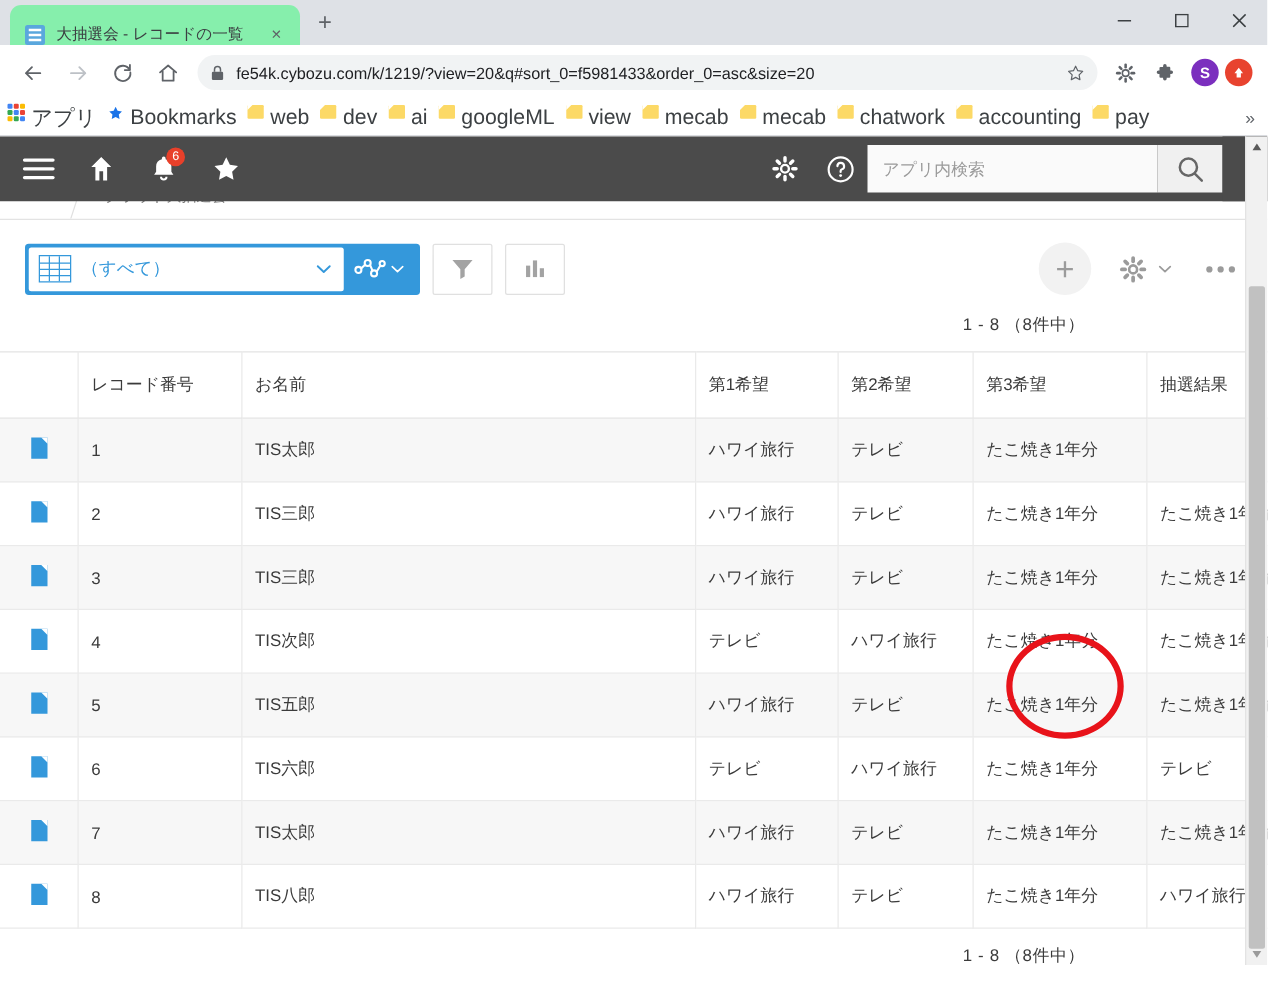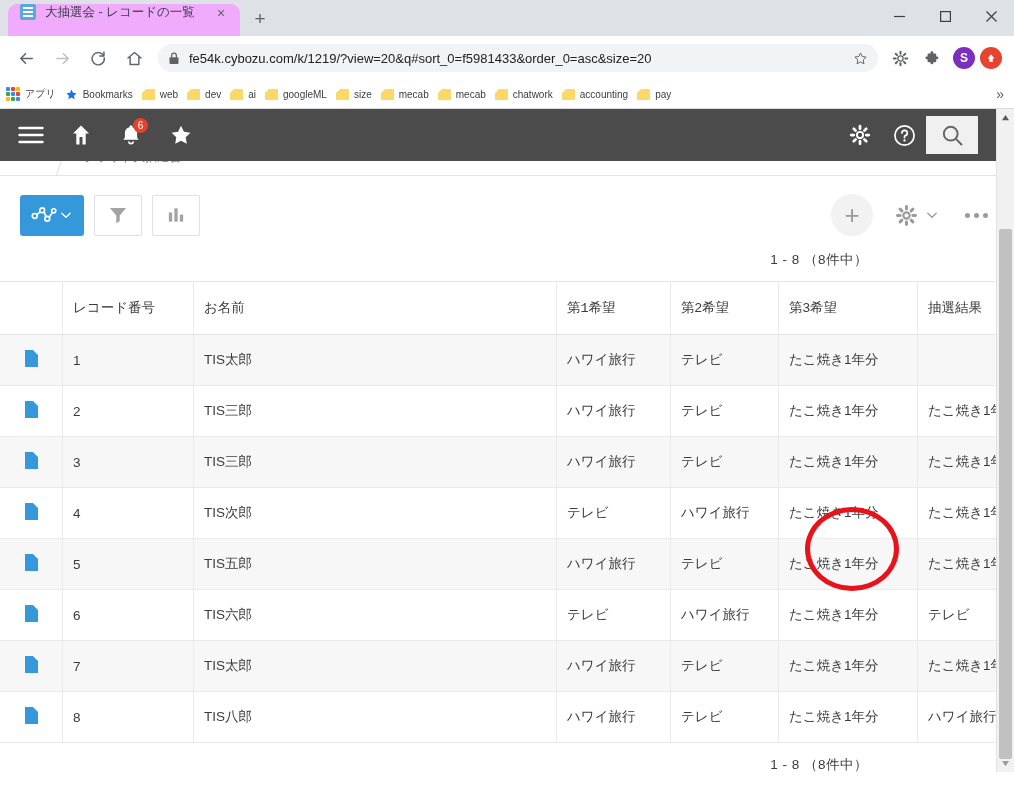--- a/index.html
+++ b/index.html
@@ -8,22 +8,22 @@
     font-family:"Liberation Sans","DejaVu Sans",sans-serif;
     background:#ffffff;
     -webkit-font-smoothing:antialiased;
   }
   
   .win{width:1014px;height:787px;position:relative;}
   .tabstrip{
     height:36px;background:#dee1e6;display:flex;align-items:flex-end;position:relative;
   }
   .tab{
-    margin-left:8px;height:32px;background:#f0abfc;border-radius:9px 9px 0 0;
-    display:flex;align-items:flex-start;padding:0 10px 0 12px;min-width:210px;max-width:230px;
+    margin-left:8px;height:32px;background:#86efac;border-radius:9px 9px 0 0;
+    display:flex;align-items:flex-end;padding:0 10px 0 12px;min-width:210px;max-width:230px;
     position:relative;
   }
   .tab-favicon{
     width:16px;height:16px;border-radius:2px;background:#5aa7dd;flex:0 0 auto;
     position:relative;overflow:hidden;
   }
   .tab-favicon:before{
     content:"";position:absolute;left:3px;right:3px;top:3px;height:2px;background:#fff;
     box-shadow:0 4px 0 #fff,0 8px 0 #fff;
   }
@@ -61,21 +61,21 @@
     width:22px;height:22px;border-radius:50%;background:#7b2fbe;color:#fff;font-size:12px;
     display:flex;align-items:center;justify-content:center;margin:0 5px;font-weight:600;
   }
   .update{
     width:22px;height:22px;border-radius:50%;background:#e8432f;color:#fff;
     display:flex;align-items:center;justify-content:center;margin-right:4px;
   }
   
   .bookmarks{height:28px;background:#fff;display:flex;align-items:center;padding:0 6px;
     border-bottom:1px solid #dadce0;position:relative;}
-  .bm{display:flex;align-items:center;margin-right:9px;font-size:10px;color:#3c4043;white-space:nowrap;}
+  .bm{display:flex;align-items:flex-start;margin-right:9px;font-size:17px;color:#3c4043;white-space:nowrap;}
   .bm .ficon{
     width:13px;height:11px;background:#fcd966;border-radius:1px;margin-right:5px;flex:0 0 auto;
     position:relative;
   }
   .bm .ficon:after{content:"";position:absolute;left:0;top:0;border-top:4px solid #fff;border-right:4px solid transparent;}
   .apps-grid{width:14px;height:14px;margin-right:5px;display:grid;grid-template-columns:repeat(3,1fr);
     grid-template-rows:repeat(3,1fr);gap:1px;}
   .apps-grid i{background:#5f6368;border-radius:1px;display:block;}
   .apps-grid i:nth-child(1){background:#4285f4;}
   .apps-grid i:nth-child(2){background:#ea4335;}
@@ -176,21 +176,21 @@
   }
   table.records td{
     font-size:13.5px;color:#3b3b3b;border-bottom:1px solid #eaeaea;border-right:1px solid #eaeaea;
     height:50px;padding:0 10px;vertical-align:middle;
   }
   tr.odd td{background:#f7f7f7;}
   tr.even td{background:#fff;}
   th.c-open,td.c-open{width:42px;padding:0;text-align:center;border-right:1px solid #eaeaea;}
   th.c-no,td.c-no{width:110px;}
   th.c-name,td.c-name{width:342px;}
-  th.c-w1,td.c-w1{width:93px;font-family:Liberation Mono, monospace;}
+  th.c-w1,td.c-w1{width:93px;}
   th.c-w2,td.c-w2{width:87px;}
   th.c-w3,td.c-w3{width:118px;}
   th.c-res,td.c-res{width:115px;}
   .doc-icon{
     width:13px;height:17px;background:#3498db;display:inline-block;position:relative;
   }
   .doc-icon:after{
     content:"";position:absolute;right:0;top:0;border-top:5px solid #fff;border-left:5px solid transparent;
   }
   .footer-paging{
@@ -342,21 +342,21 @@
     <div class="bm">
         <span class="ficon"></span>
         <span>ai</span>
       </div>
     <div class="bm">
         <span class="ficon"></span>
         <span>googleML</span>
       </div>
     <div class="bm">
         <span class="ficon"></span>
-        <span>size</span>
+        <span>view</span>
       </div>
     <div class="bm">
         <span class="ficon"></span>
         <span>mecab</span>
       </div>
     <div class="bm">
         <span class="ficon"></span>
         <span>mecab</span>
       </div>
     <div class="bm">
@@ -424,31 +424,43 @@
             </g>
           </svg>
       </div>
       <div class="kin-ico small">
         <svg width="23" height="23" viewBox="0 0 24 24">
             <circle cx="12" cy="12" r="10" fill="none" stroke="currentColor" stroke-width="1.8"></circle>
             <path d="M9.3 9.3a2.8 2.8 0 1 1 3.5 2.8c-.6.2-.8.7-.8 1.3v.7" fill="none" stroke="currentColor" stroke-width="1.8" stroke-linecap="round"></path>
             <circle cx="12" cy="17.2" r="1.2" fill="currentColor"></circle>
           </svg>
       </div>
+      <div class="kin-search">
+        <input type="text" placeholder="アプリ内検索" style="">
+      </div>
       <div class="kin-searchbtn">
         <svg width="25" height="25" viewBox="0 0 24 24">
             <circle cx="10.3" cy="10.3" r="6.6" fill="none" stroke="currentColor" stroke-width="1.9"></circle>
             <line x1="15.2" y1="15.2" x2="20.6" y2="20.6" stroke="currentColor" stroke-width="1.9" stroke-linecap="round"></line>
           </svg>
       </div>
       <div class="kin-right-pad"></div>
     </div>
 
     <div class="kin-toolbar">
       <div class="viewsel">
+        <div class="viewsel-main">
+          <span class="tbl-icon"></span>
+          <span class="viewsel-label">（すべて）</span>
+          <span class="chev">
+            <svg width="16" height="16" viewBox="0 0 16 16">
+                <path d="M3.2 6l4.8 4.6L12.8 6" fill="none" stroke="currentColor" stroke-width="1.5" stroke-linecap="round" stroke-linejoin="round"></path>
+              </svg>
+          </span>
+        </div>
         <div class="viewsel-graph">
           <svg width="26" height="20" viewBox="0 0 28 20">
               <circle cx="4" cy="11" r="2.6" fill="none" stroke="currentColor" stroke-width="1.8"></circle>
               <circle cx="12" cy="5" r="2.6" fill="none" stroke="currentColor" stroke-width="1.8"></circle>
               <circle cx="17.5" cy="14" r="2.6" fill="none" stroke="currentColor" stroke-width="1.8"></circle>
               <circle cx="24.5" cy="5.5" r="2.2" fill="none" stroke="currentColor" stroke-width="1.8"></circle>
               <path d="M6.3 9.8L9.8 6.5M14 6.6l2.3 5.2M19.8 12.4l3-5" stroke="currentColor" stroke-width="1.8" fill="none"></path>
             </svg>
           <svg width="14" height="14" viewBox="0 0 16 16">
               <path d="M3.2 6l4.8 4.6L12.8 6" fill="none" stroke="currentColor" stroke-width="1.5" stroke-linecap="round" stroke-linejoin="round"></path>

